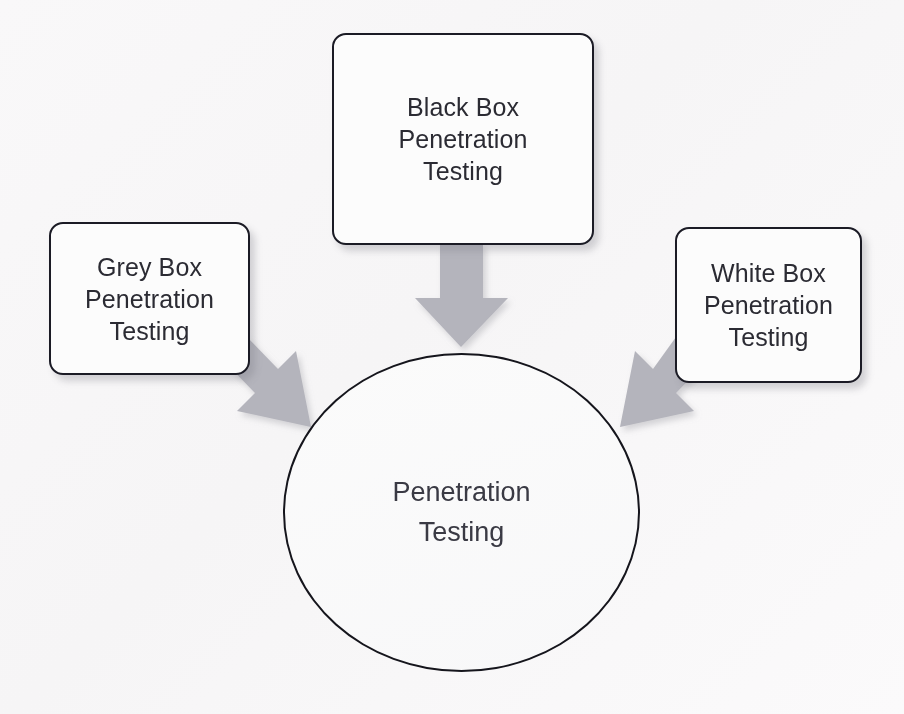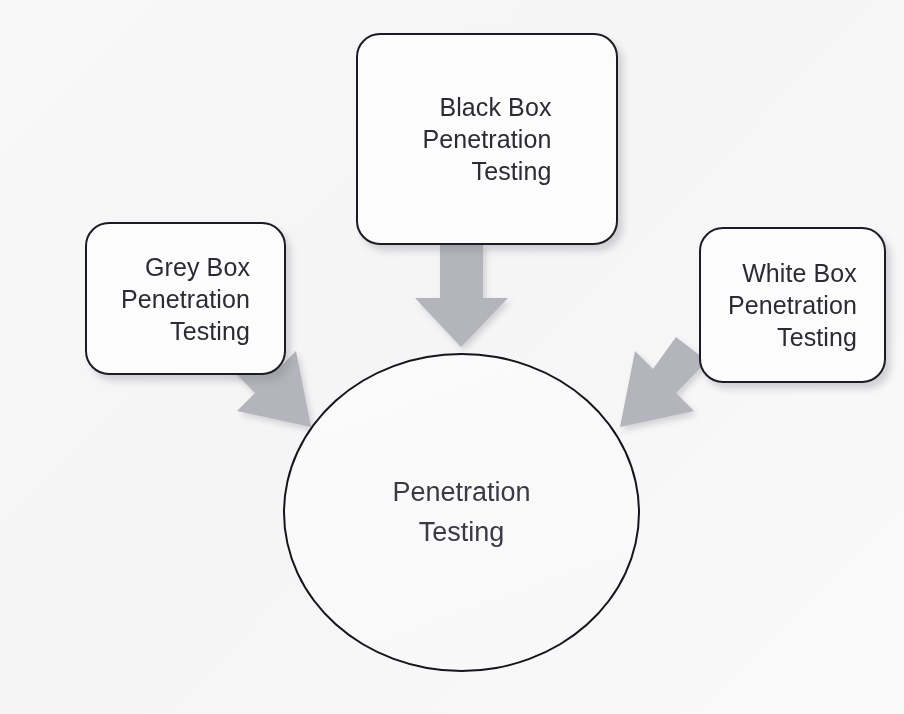--- a/index.html
+++ b/index.html
@@ -25,45 +25,44 @@
     top: 0;
     width: 904px;
     height: 714px;
     pointer-events: none;
   }
   .node-box {
     position: absolute;
     box-sizing: border-box;
     background: #fcfcfc;
     border: 2px solid #1b1b25;
-    border-radius: 24px;
+    border-radius: 14px;
     display: flex;
     align-items: center;
     justify-content: center;
-    text-align: right;
+    text-align: center;
     color: #2b2b33;
     font-size: 25px;
     line-height: 1.28;
     letter-spacing: 0.1px;
     box-shadow: 5px 6px 7px rgba(120,120,130,0.30);
-    margin-left: 24px;
   }
   .node-box .label-text {
     display: block;
     padding: 0 6px;
     white-space: pre-line;
   }
   #box-black {
     left: 332px;
     top: 33px;
     width: 262px;
     height: 212px;
   }
   #box-grey {
-    left: 61px;
+    left: 49px;
     top: 222px;
     width: 201px;
     height: 153px;
   }
   #box-white {
     left: 675px;
     top: 227px;
     width: 187px;
     height: 156px;
   }

